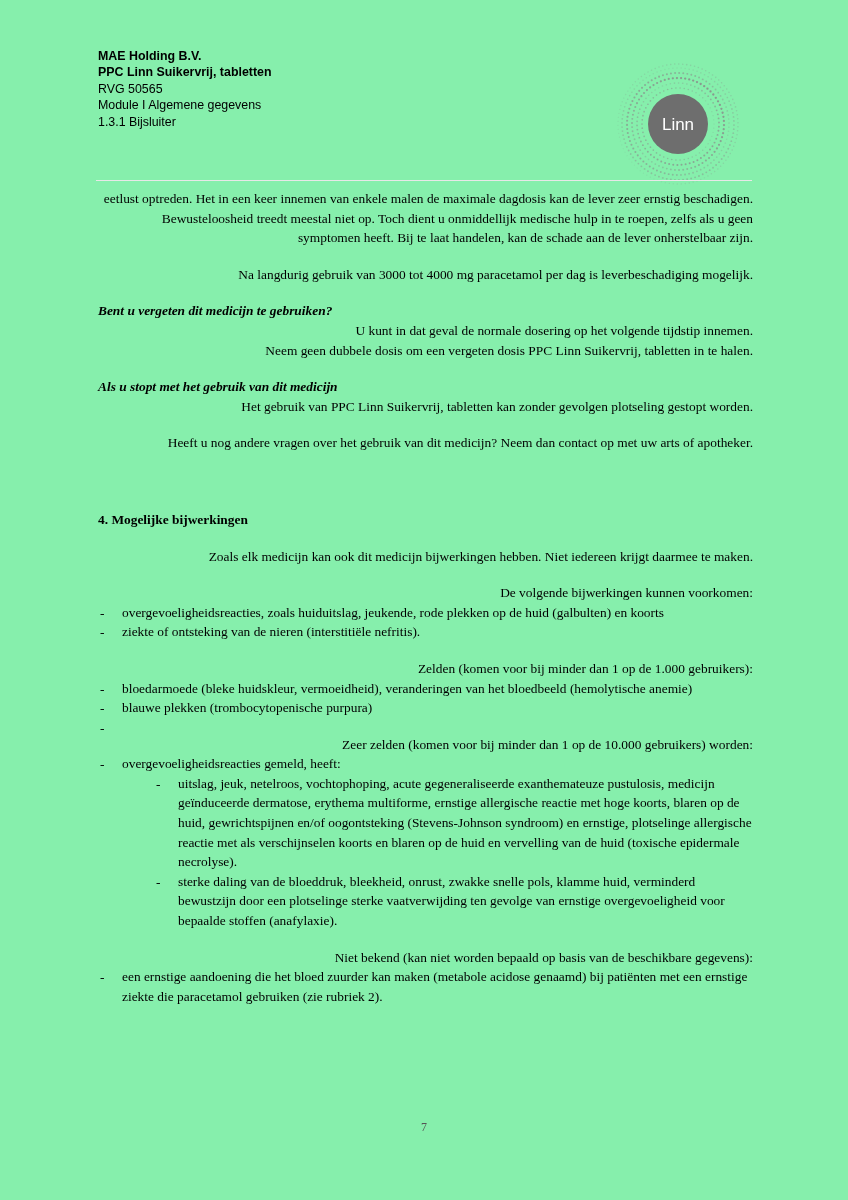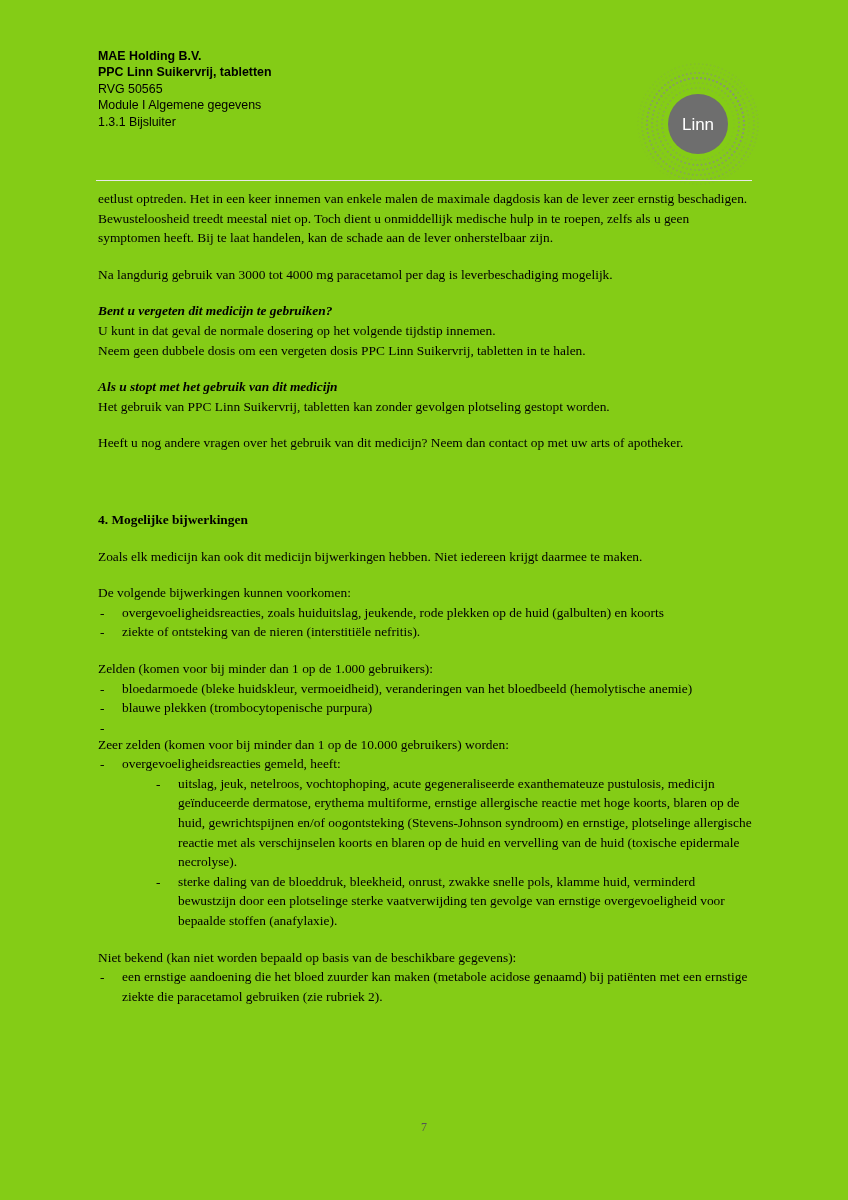--- a/index.html
+++ b/index.html
@@ -5,21 +5,21 @@
 <style>
   html, body {
     margin: 0;
     padding: 0;
     background: #ffffff;
   }
   .page {
     position: relative;
     width: 848px;
     height: 1200px;
-    background: #84cc16;
+    background: #86efac;
     overflow: hidden;
     box-sizing: border-box;
   }
 
   
   .header {
     position: absolute;
     left: 98px;
     top: 48px;
     width: 652px;
@@ -33,21 +33,21 @@
   }
   .header-text .bold {
     font-weight: bold;
   }
   .header-block-2 {
   }
 
   
   .logo {
     position: absolute;
-    left: 636px;
+    left: 616px;
     top: 62px;
     width: 124px;
     height: 124px;
   }
   .logo svg {
     display: block;
     width: 124px;
     height: 124px;
   }
   .logo-word {
@@ -73,21 +73,21 @@
     left: 98px;
     top: 189px;
     width: 655px;
     font-family: "Liberation Serif", "DejaVu Serif", serif;
     font-size: 13.4px;
     line-height: 19.6px;
     color: #000000;
   }
   .para {
     margin: 0 0 17px 0;
-    text-align: left;
+    text-align: right;
   }
   .para.tight {
     margin-bottom: 0;
   }
   .heading {
     margin: 0;
     font-weight: bold;
     font-style: italic;
   }
   .section-heading {

